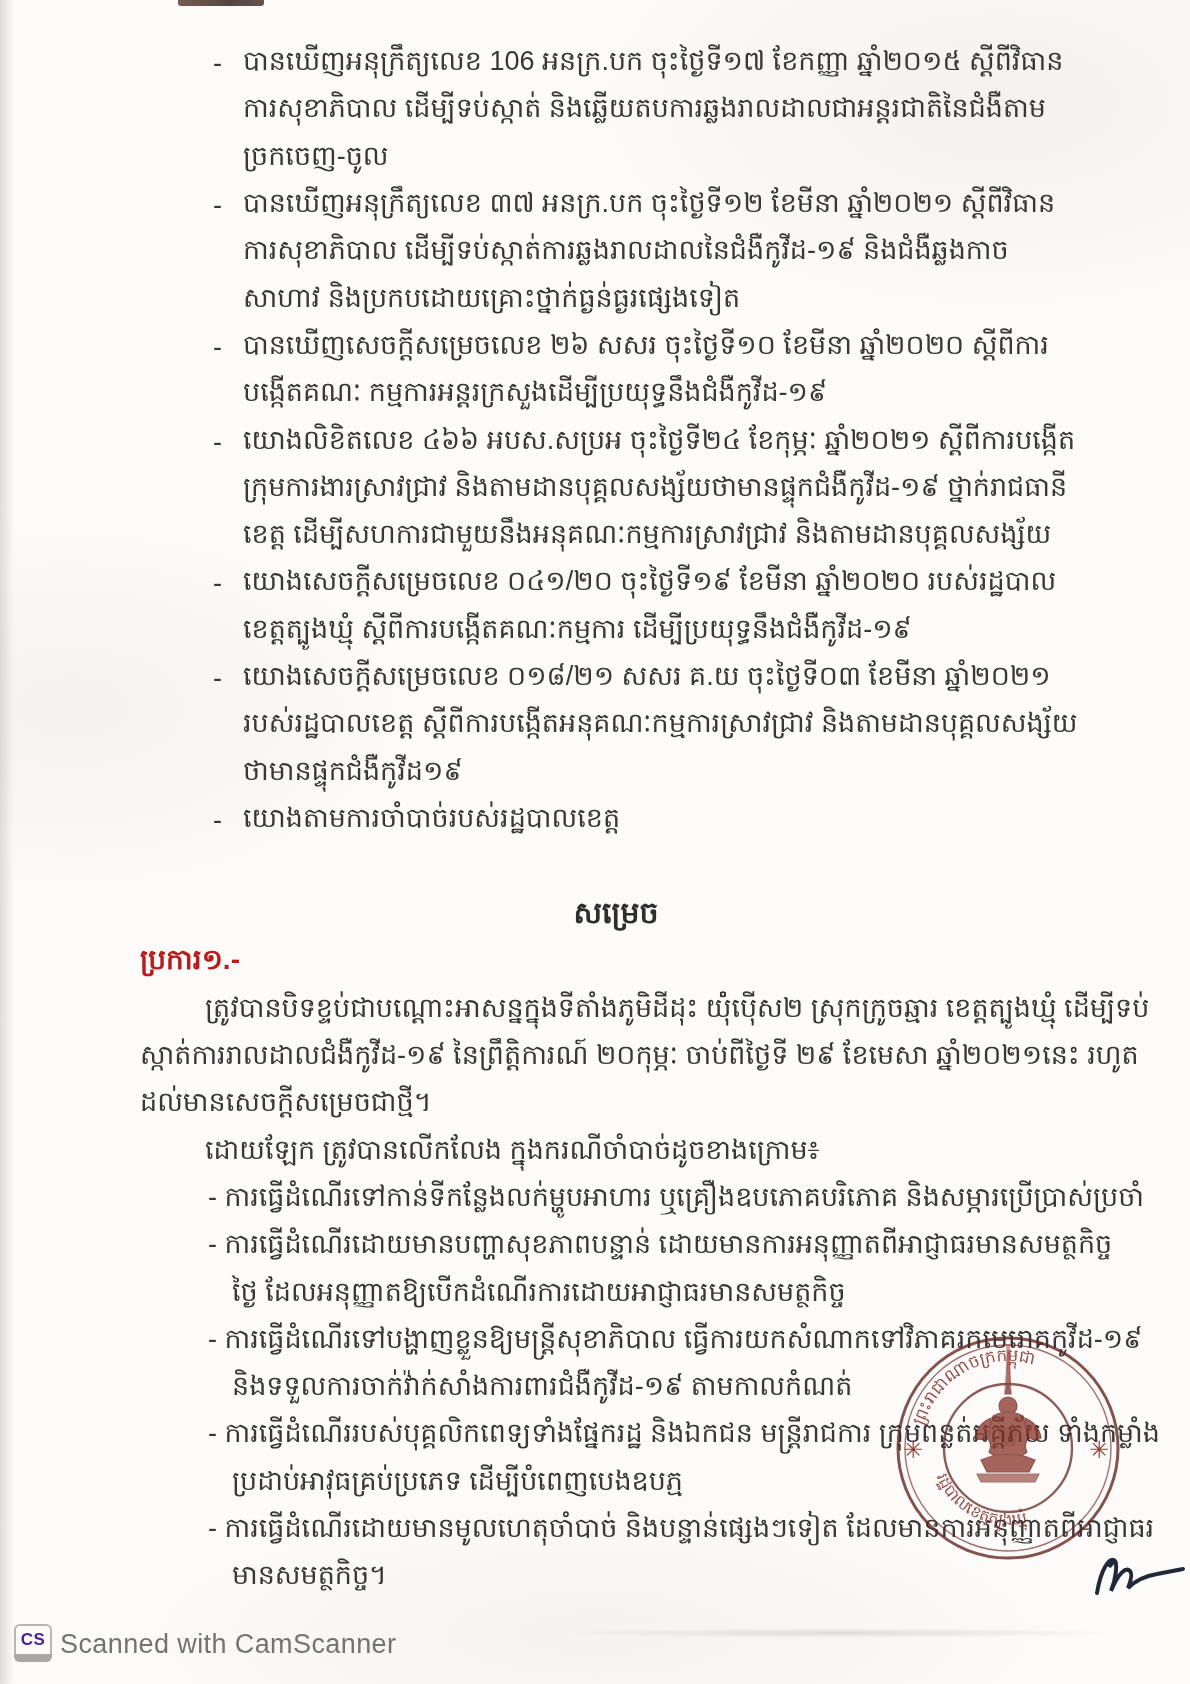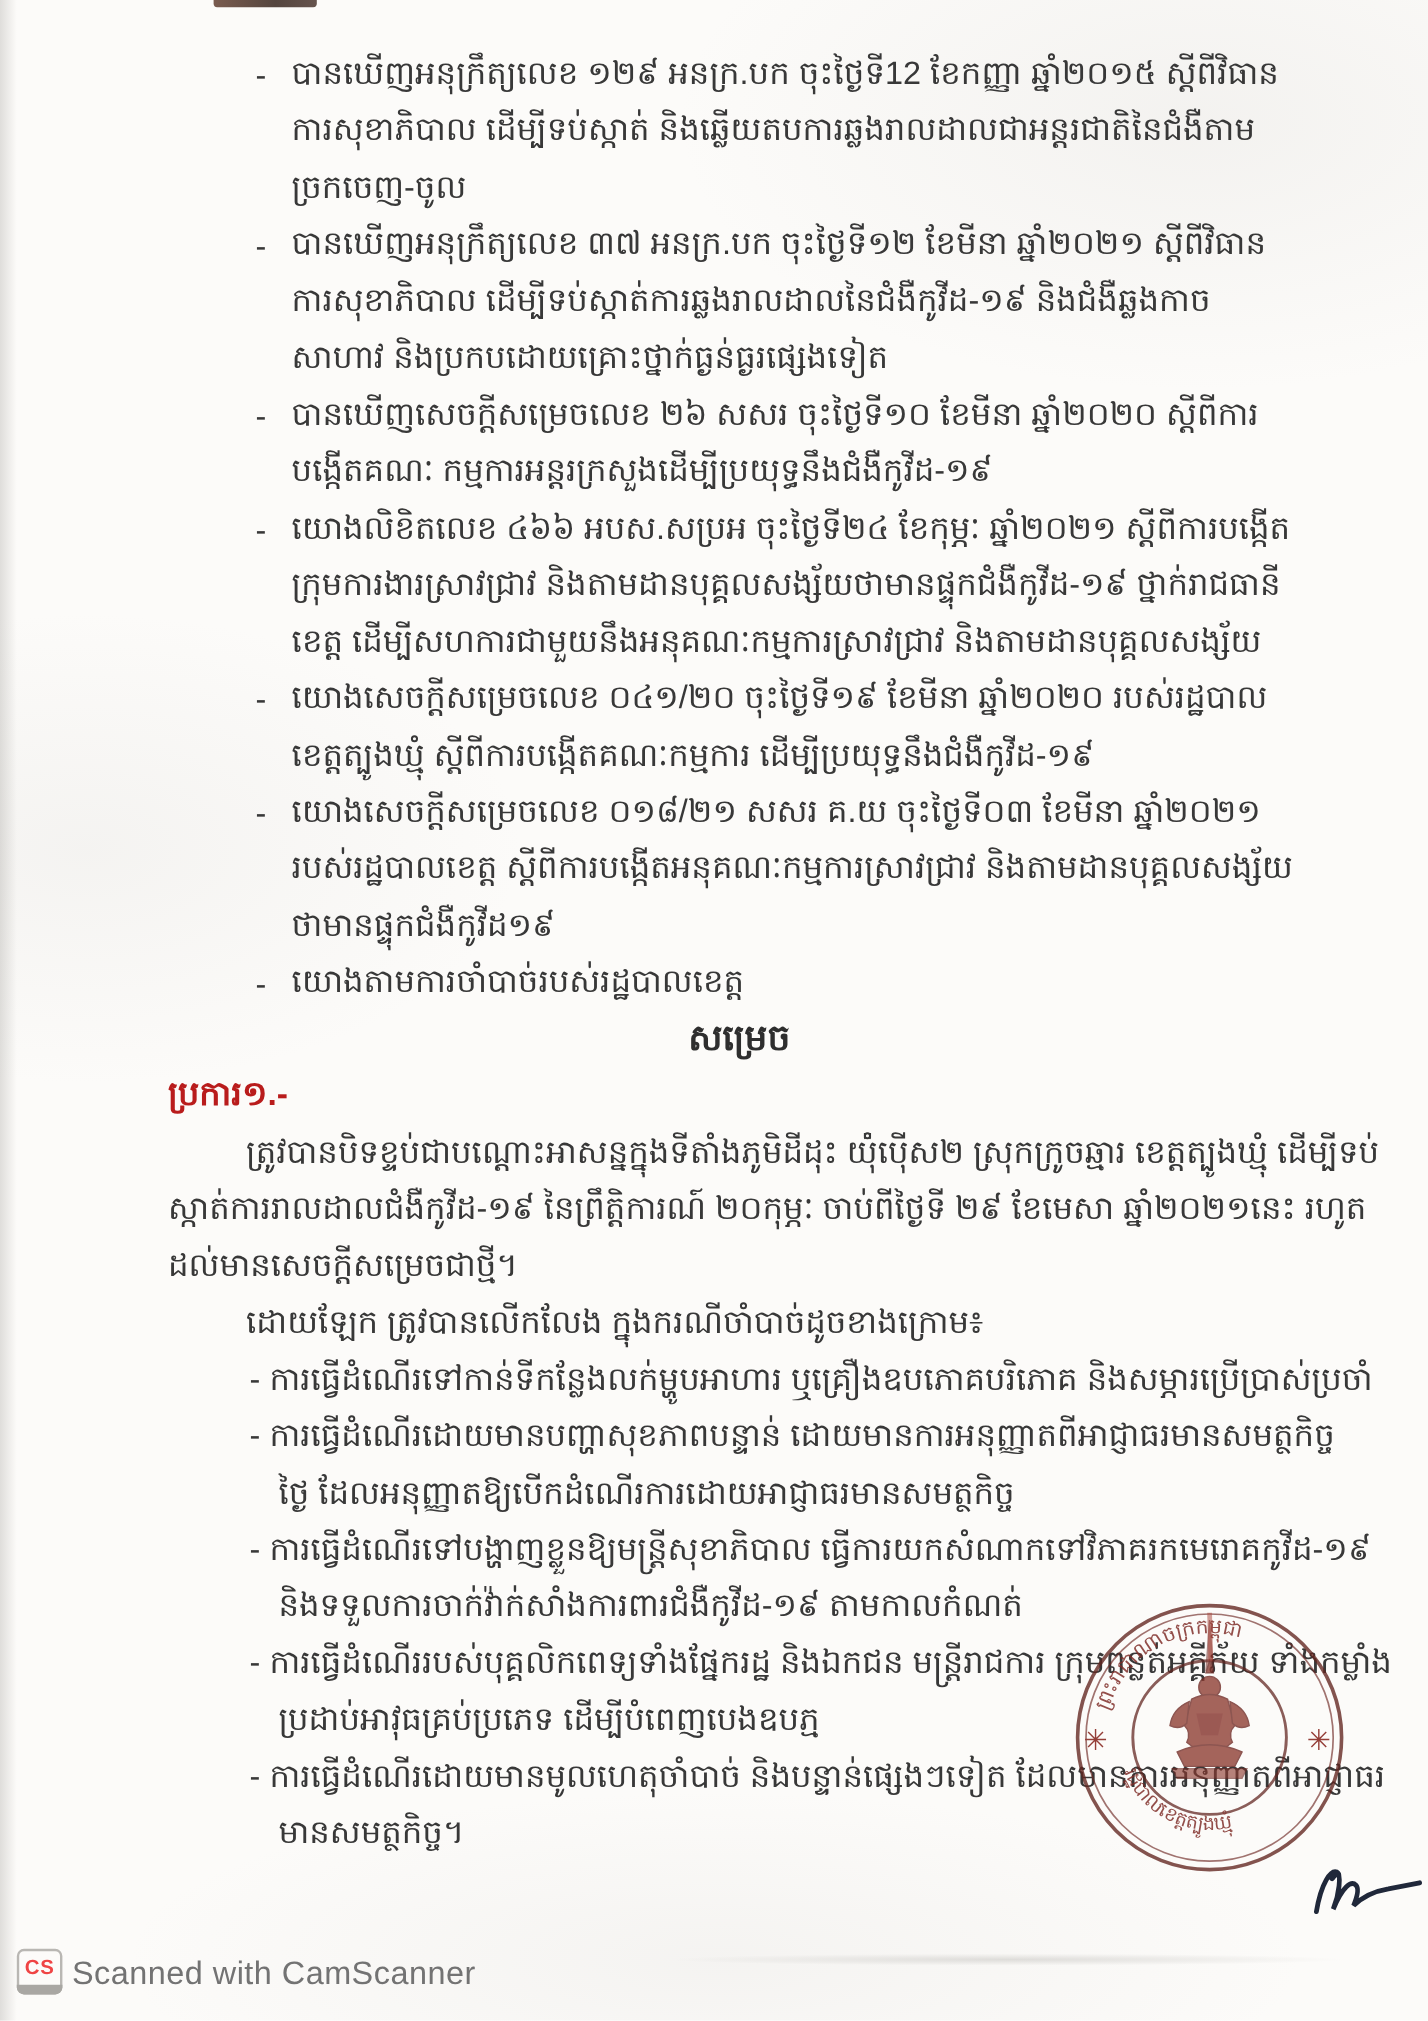--- a/index.html
+++ b/index.html
@@ -17,51 +17,51 @@
     background:linear-gradient(90deg,#6b4a3c,#42312a 60%,#55413a);opacity:.9;}
   .smudge-mid{position:absolute;left:560px;top:1628px;width:560px;height:10px;
     background:radial-gradient(closest-side, rgba(190,188,184,.45), transparent);}
 
   .doc{position:absolute;left:140px;top:40px;width:952px;color:#383838;}
   .line{height:47.3px;display:flex;align-items:center;font-size:27px;white-space:nowrap;}
   .line .txt{white-space:nowrap;}
   .dash{flex:0 0 30px;width:30px;}
   .s-b{padding-left:73px;}
   .s-c{padding-left:103px;}
-  .s-h{justify-content:center;font-weight:bold;font-size:30px;color:#2e2e2e;}
+  .s-h{justify-content:center;font-weight:bold;font-size:30px;color:#2e2e2e;margin-top:48px;}
   .s-art{font-weight:bold;font-size:28px;color:#b91c1c;}
   .s-p1{padding-left:65px;}
   .s-p{padding-left:0;}
   .s-lead{padding-left:65px;}
   .s-s{padding-left:68px;}
   .s-sc{padding-left:92px;}
 
   .stamp{position:absolute;left:893px;top:1332px;width:230px;height:232px;opacity:.92;}
   .initial{position:absolute;left:1085px;top:1545px;width:105px;height:58px;}
 
   .footer{position:absolute;left:0;bottom:18px;height:40px;width:100%;}
   .cs-badge{position:absolute;left:14px;bottom:4px;width:34px;height:34px;border:2px solid #b9b7b3;
     border-radius:6px;background:#fcfbf9;display:flex;align-items:center;justify-content:center;}
   .cs-badge .bar{position:absolute;left:-2px;right:-2px;bottom:-2px;height:8px;background:#a9a7a3;
     border-radius:0 0 6px 6px;}
-  .cs-badge .lbl{font-weight:bold;font-size:17px;color:#ef4444;margin-bottom:6px;letter-spacing:.5px;}
+  .cs-badge .lbl{font-weight:bold;font-size:17px;color:#4c1d95;margin-bottom:6px;letter-spacing:.5px;}
   .cs-text{position:absolute;left:60px;bottom:6px;font-size:27px;color:#737373;letter-spacing:.4px;}
 </style>
 </head>
 <body>
 
 <div class="paper"></div>
 <div class="edge-shadow"></div>
 <div class="smudge-top"></div>
 <div class="smudge-mid"></div>
 
 <div class="doc">
     <div class="line s-b">
     <span class="dash">-</span>
-    <span class="txt">បានឃើញអនុក្រឹត្យលេខ ១២៩ អនក្រ.បក ចុះថ្ងៃទី12 ខែកញ្ញា ឆ្នាំ២០១៥ ស្ដីពីវិធាន</span>
+    <span class="txt">បានឃើញអនុក្រឹត្យលេខ 106 អនក្រ.បក ចុះថ្ងៃទី១៧ ខែកញ្ញា ឆ្នាំ២០១៥ ស្ដីពីវិធាន</span>
   </div>
     <div class="line s-c">
 
     <span class="txt">ការសុខាភិបាល ដើម្បីទប់ស្កាត់ និងឆ្លើយតបការឆ្លងរាលដាលជាអន្តរជាតិនៃជំងឺតាម</span>
   </div>
     <div class="line s-c">
 
     <span class="txt">ច្រកចេញ-ចូល</span>
   </div>
     <div class="line s-b">

